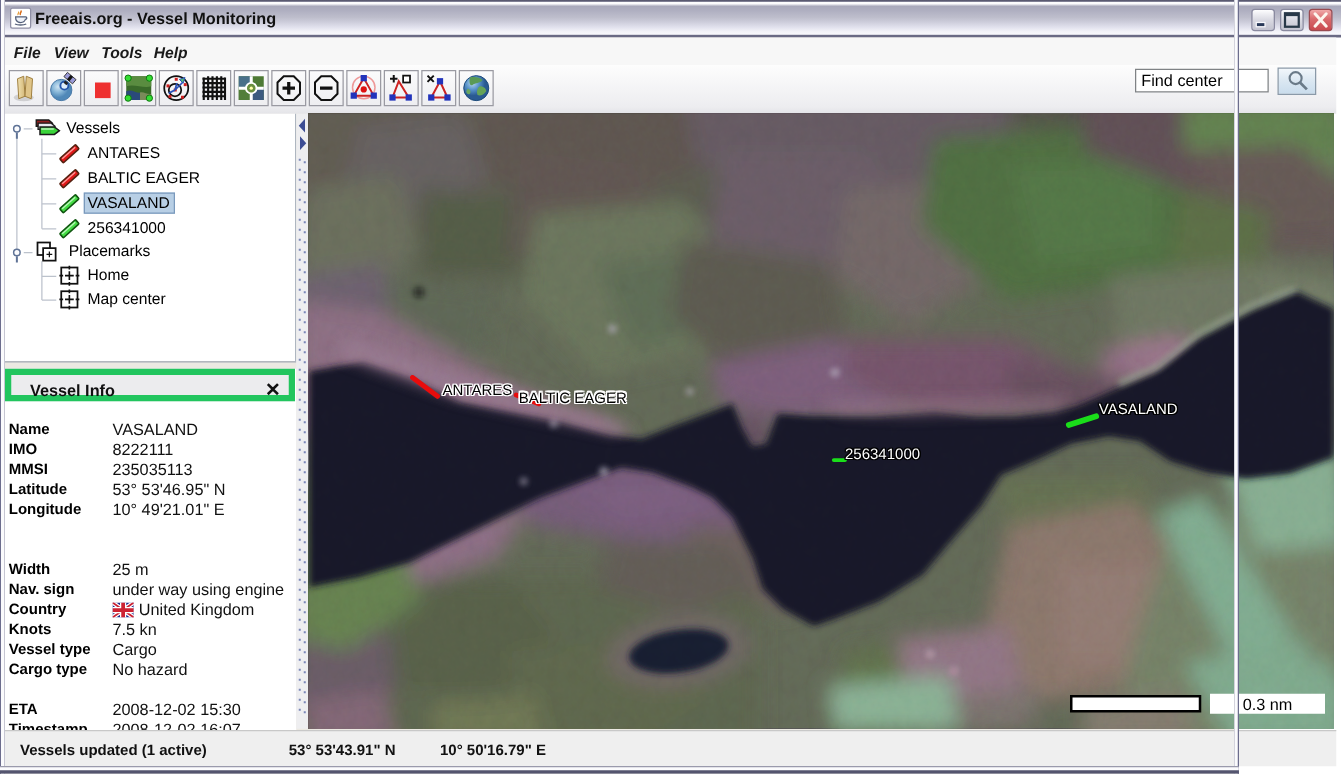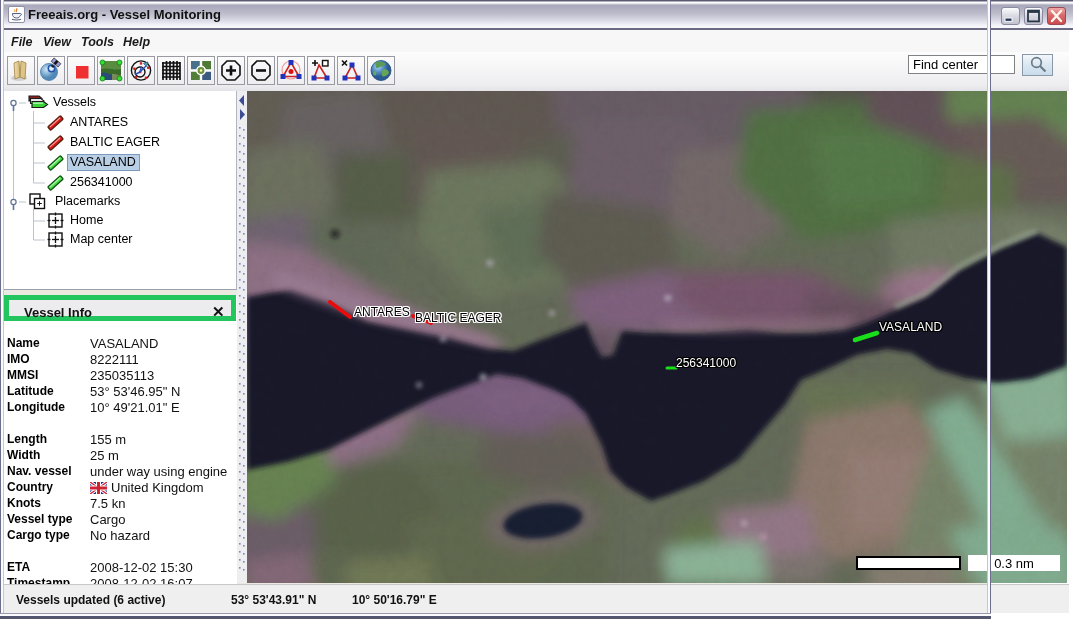--- a/index.html
+++ b/index.html
@@ -295,30 +295,26 @@
           <i>235035113</i>
         </div>
       <div class="vrow" style="top:50px">
           <b>Latitude</b>
           <i>53° 53'46.95" N</i>
         </div>
       <div class="vrow" style="top:66px">
           <b>Longitude</b>
           <i>10° 49'21.01" E</i>
         </div>
-      <div class="vrow" style="top:98px">
-          <b>Length</b>
-          <i>155 m</i>
-        </div>
       <div class="vrow" style="top:114px">
           <b>Width</b>
           <i>25 m</i>
         </div>
       <div class="vrow" style="top:130px">
-          <b>Nav. vessel</b>
+          <b>Nav. sign</b>
           <i>under way using engine</i>
         </div>
       <div class="vrow" style="top:146px">
           <b>Country</b>
           <svg style="position:absolute;left:83px;top:2px" width="17" height="12">
             <rect width="17" height="12" fill="#1a2a8c"></rect>
             <path d="M0,0 L17,12 M17,0 L0,12" stroke="#fff" stroke-width="3.4"></path>
             <path d="M0,0 L17,12 M17,0 L0,12" stroke="#cc2233" stroke-width="1.4"></path>
             <path d="M8.5,0 L8.5,12 M0,6 L17,6" stroke="#fff" stroke-width="5"></path>
             <path d="M8.5,0 L8.5,12 M0,6 L17,6" stroke="#cc2233" stroke-width="3"></path>
@@ -600,20 +596,20 @@
 <rect x="610" y="466" width="103" height="12" fill="#fff" stroke="#000" stroke-width="2"></rect>
 <rect x="721" y="464" width="92" height="16" fill="#fff"></rect>
 <text x="767" y="477" font-family="Liberation Sans, sans-serif" font-size="13" text-anchor="middle" fill="#000">0.3 nm</text>
 </svg>
   <div class="mlabel halow" style="left:107px; top:214px;">ANTARES</div>
   <div class="mlabel halow" style="left:168px; top:220px;">BALTIC EAGER</div>
   <div class="mlabel halob" style="left:632px; top:229px;">VASALAND</div>
   <div class="mlabel halob" style="left:429px; top:265px;">256341000</div>
 </div>
   <div id="status">
-    <b style="left:12px">Vessels updated (6 active)</b>
+    <b style="left:12px">Vessels updated (1 active)</b>
     <b style="left:227px">53° 53'43.91" N</b>
     <b style="left:348px">10° 50'16.79" E</b>
   </div>
   <div class="bL"></div>
     <div class="bR"></div>
     <div class="bB"></div>
 </div>
 
 </body></html>

